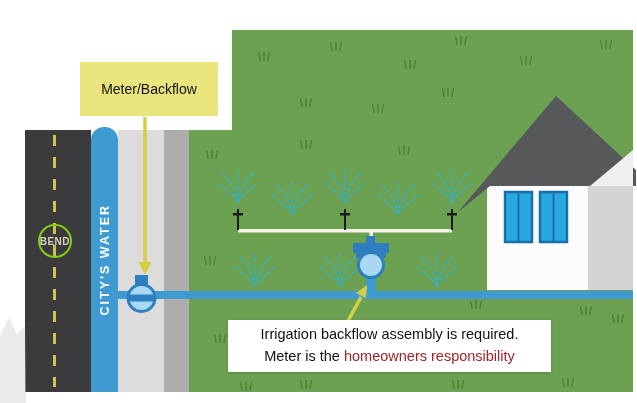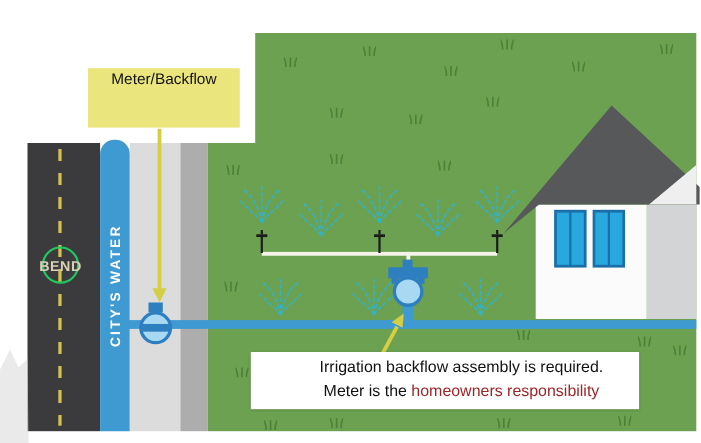--- a/index.html
+++ b/index.html
@@ -13,36 +13,36 @@
     --sidewalk-gray:#adadad; --strip-light-gray:#dcdcdc;
   }
   .canvas{position:relative;width:637px;height:403px;background:#fff;overflow:hidden;
           font-family:"Liberation Sans",sans-serif;}
   .green{position:absolute;background:var(--grass-green);}
   .green.upper{left:232px;top:30px;width:401px;height:100px;}
   .green.lower{left:189px;top:130px;width:444px;height:262px;}
   .road{position:absolute;left:25px;top:130px;width:66px;height:262px;background:var(--road-gray);}
   .road-dash{position:absolute;left:28px;top:5px;width:3px;height:252px;
     background:repeating-linear-gradient(to bottom,var(--road-dash-yellow) 0 11px,transparent 11px 22px);}
-  .bend-logo{position:absolute;left:13px;top:94px;width:30px;height:30px;border:2px solid #22c55e;
-    border-radius:50%;display:flex;align-items:center;justify-content:center;color:#d7d1b6;
-    font-size:13px;font-weight:bold;letter-spacing:.5px;}
+  .bend-logo{position:absolute;left:13px;top:94px;width:30px;height:30px;border:2px solid #84cc16;
+    border-radius:50%;display:flex;align-items:center;justify-content:flex-end;color:#d7d1b6;
+    font-size:10px;font-weight:bold;letter-spacing:.5px;}
   .water-stripe{position:absolute;left:91px;top:127px;width:27px;height:265px;
     background:var(--water-blue);border-radius:13px 13px 0 0;display:flex;align-items:center;justify-content:center;}
   .water-text{writing-mode:vertical-rl;transform:rotate(180deg);color:#fff;font-size:12.5px;
     font-weight:bold;letter-spacing:2px;white-space:nowrap;}
   .strip-light{position:absolute;left:118px;top:130px;width:46px;height:262px;background:var(--strip-light-gray);}
   .strip-side{position:absolute;left:164px;top:130px;width:25px;height:262px;background:var(--sidewalk-gray);}
   .scene{position:absolute;left:0;top:0;width:637px;height:403px;z-index:3;pointer-events:none;}
   .callout{position:absolute;z-index:5;text-align:center;}
   .yellow-box{left:80px;top:62px;width:138px;height:54px;background:var(--callout-yellow);
-    display:flex;flex-direction:row;justify-content:center;font-size:14px;line-height:1.35;color:#111;}
+    display:flex;flex-direction:column;justify-content:center;font-size:14px;line-height:1.35;color:#111;}
   .note-box{left:228px;top:320px;width:323px;height:52px;background:#fff;display:flex;
     flex-direction:column;justify-content:center;font-size:14.5px;line-height:1.5;color:#111;
-    box-shadow:0 1px 3px rgba(0,0,0,.18);padding-left:30px;}
+    box-shadow:0 1px 3px rgba(0,0,0,.18);}
   .hl{color:var(--highlight-red);}
   
   .tuft-path{stroke:var(--grass-tuft);stroke-width:1.5;fill:none;stroke-linecap:round;}
   .spray-path{stroke:var(--spray-teal);stroke-width:1.6;fill:none;stroke-linecap:round;stroke-dasharray:3 3;}
   .sprinkler-part{fill:#1c1c1c;}
   .wall{fill:var(--wall-white);}
   .wall-side{fill:var(--wall-side-gray);}
   .roof{fill:var(--roof-gray);}
   .gable{fill:var(--gable-white);}
   .window{fill:var(--window-blue);stroke:var(--window-frame);stroke-width:2.5;}

